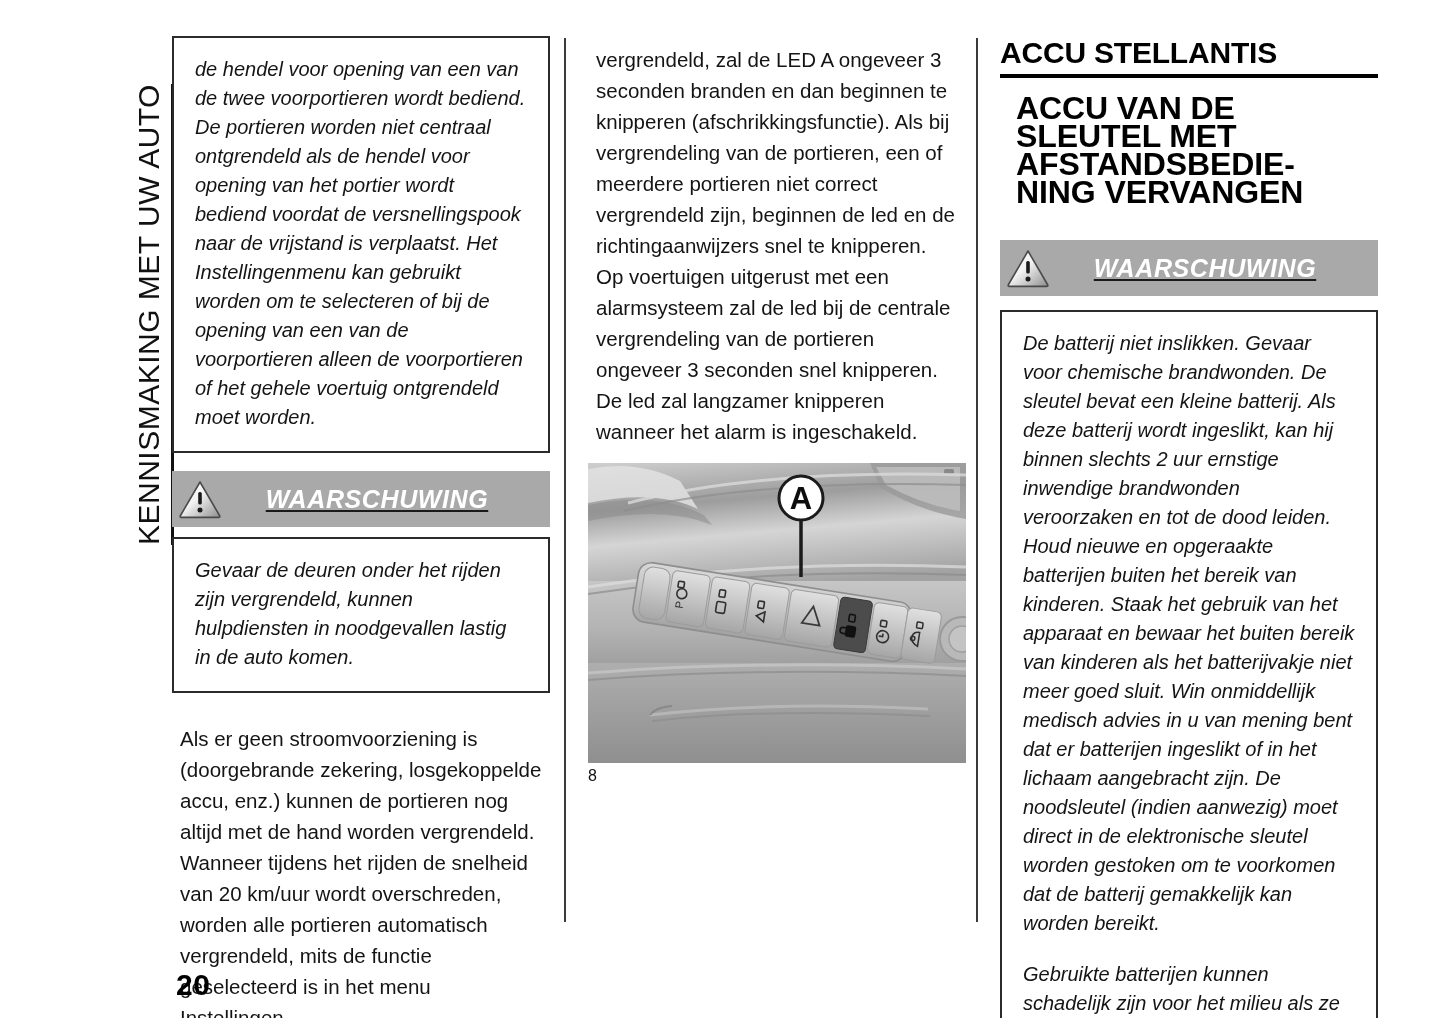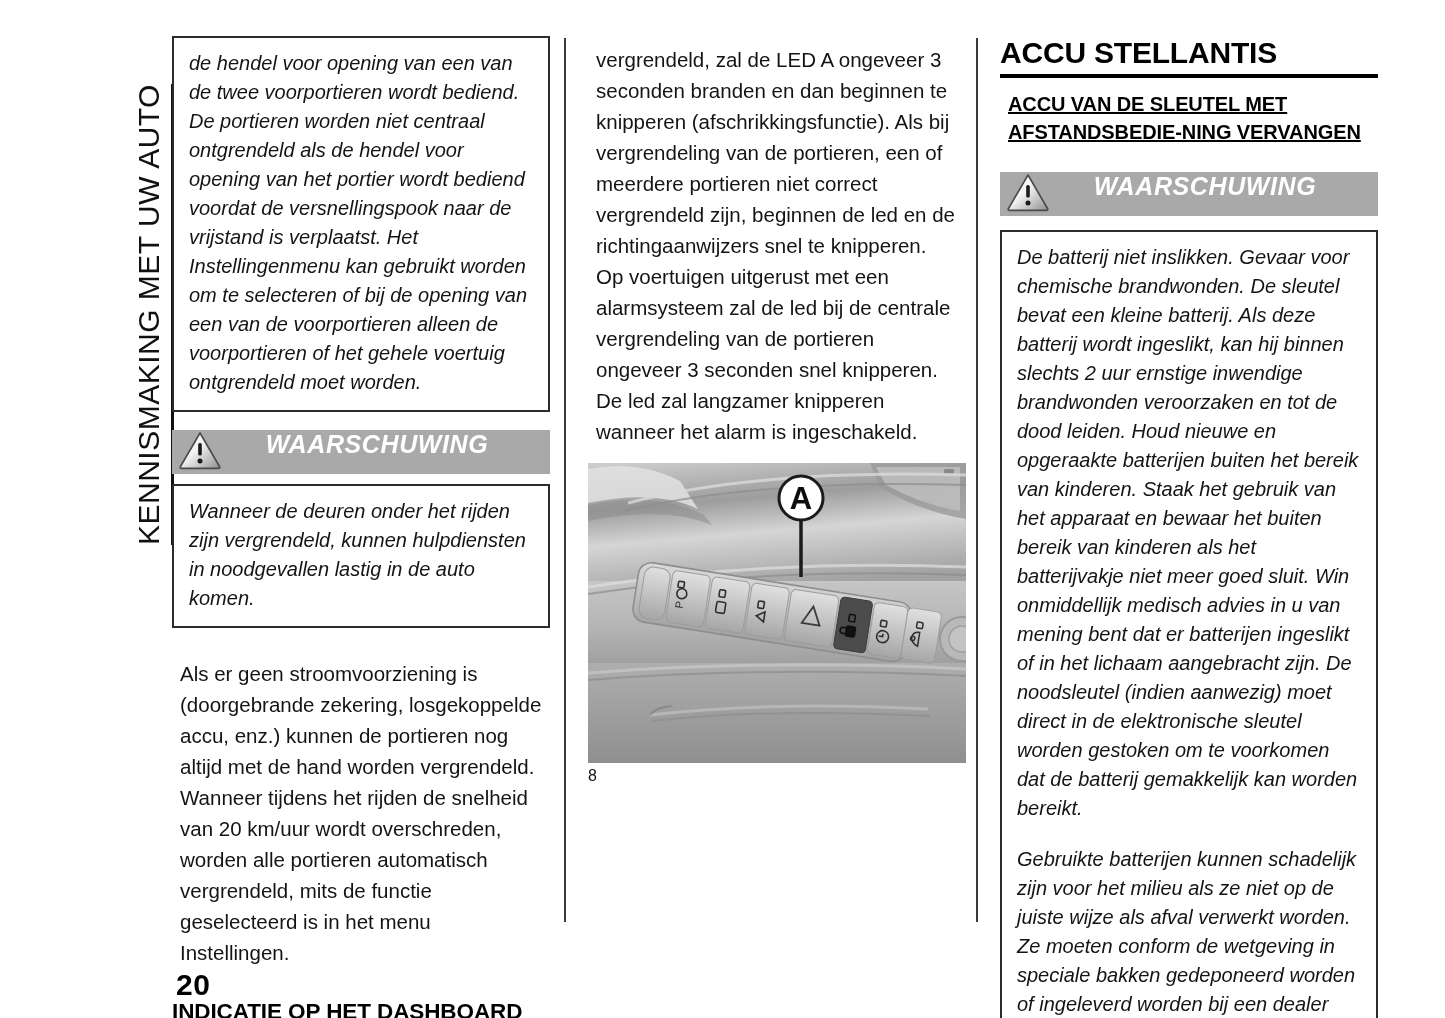--- a/index.html
+++ b/index.html
@@ -68,31 +68,33 @@
   .italic-box{
     border:2px solid #2b2b2b;
     padding:9px 13px 11px 13px;
     box-sizing:border-box;
   }
   .italic-text{
     font-style:italic;
     font-size:20px;
     line-height:29px;
     color:#141414;
-    margin:2px;
+    margin:8px;
   }
   .italic-text + .italic-text{ margin-top:22px; }
 
   
   .warn-bar{
     background:#a9a9a9;
-    height:44px;
+    height:56px;
     display:flex;
+    align-items:center;
     box-sizing:border-box;
     padding-left:6px;
+    text-decoration:underline;
   }
   .warn-bar .tri{
     width:44px; height:40px;
     flex:0 0 auto;
     margin-right:6px;
   }
   .warn-bar .warn-label{
     flex:1 1 auto;
     text-align:center;
     color:#ffffff;
@@ -111,27 +113,26 @@
     margin:0 0 4px 0;
     color:#000;
     font-family:"Liberation Sans", sans-serif;
   }
   .h1-rule{
     border-bottom:4px solid #000;
     width:100%;
     margin-bottom:12px;
   }
   .h2{
-    font-size:20px;
+    font-size:32px;
     font-weight:bold;
     line-height:28px;
     letter-spacing:-0.1px;
-    margin:8px;
+    margin:16px;
     color:#000;
-    text-decoration:underline;
   }
   .h3{
     font-size:22.5px;
     font-weight:bold;
     line-height:27px;
     margin:0;
     color:#000;
     letter-spacing:-0.1px;
   }
 
@@ -201,21 +202,21 @@
           <rect x="20.2" y="13" width="3.6" height="12.5" rx="1.6" fill="#1a1a1a"></rect>
           <circle cx="22" cy="31" r="2.5" fill="#1a1a1a"></circle>
         </svg>
       </span>
       <span class="warn-label">WAARSCHUWING</span>
     </div>
 
     <div class="spacer-10"></div>
 
     <div class="italic-box">
-      <p class="italic-text">Wanneer de deuren onder het rijden zijn vergrendeld, kunnen hulpdiensten in noodgevallen lastig in de auto komen.</p>
+      <p class="italic-text">Gevaar de deuren onder het rijden zijn vergrendeld, kunnen hulpdiensten in noodgevallen lastig in de auto komen.</p>
     </div>
 
     <div class="spacer-22"></div>
 
     <p class="body-text">Als er geen stroomvoorziening is (doorgebrande zekering, losgekoppelde accu, enz.) kunnen de portieren nog altijd met de hand worden vergrendeld. Wanneer tijdens het rijden de snelheid van 20 km/uur wordt overschreden, worden alle portieren automatisch vergrendeld, mits de functie geselecteerd is in het menu Instellingen.</p>
 
     <div class="spacer-22"></div>
 
     <h3 class="h3">INDICATIE OP HET DASHBOARD MET LEDS</h3>
 

